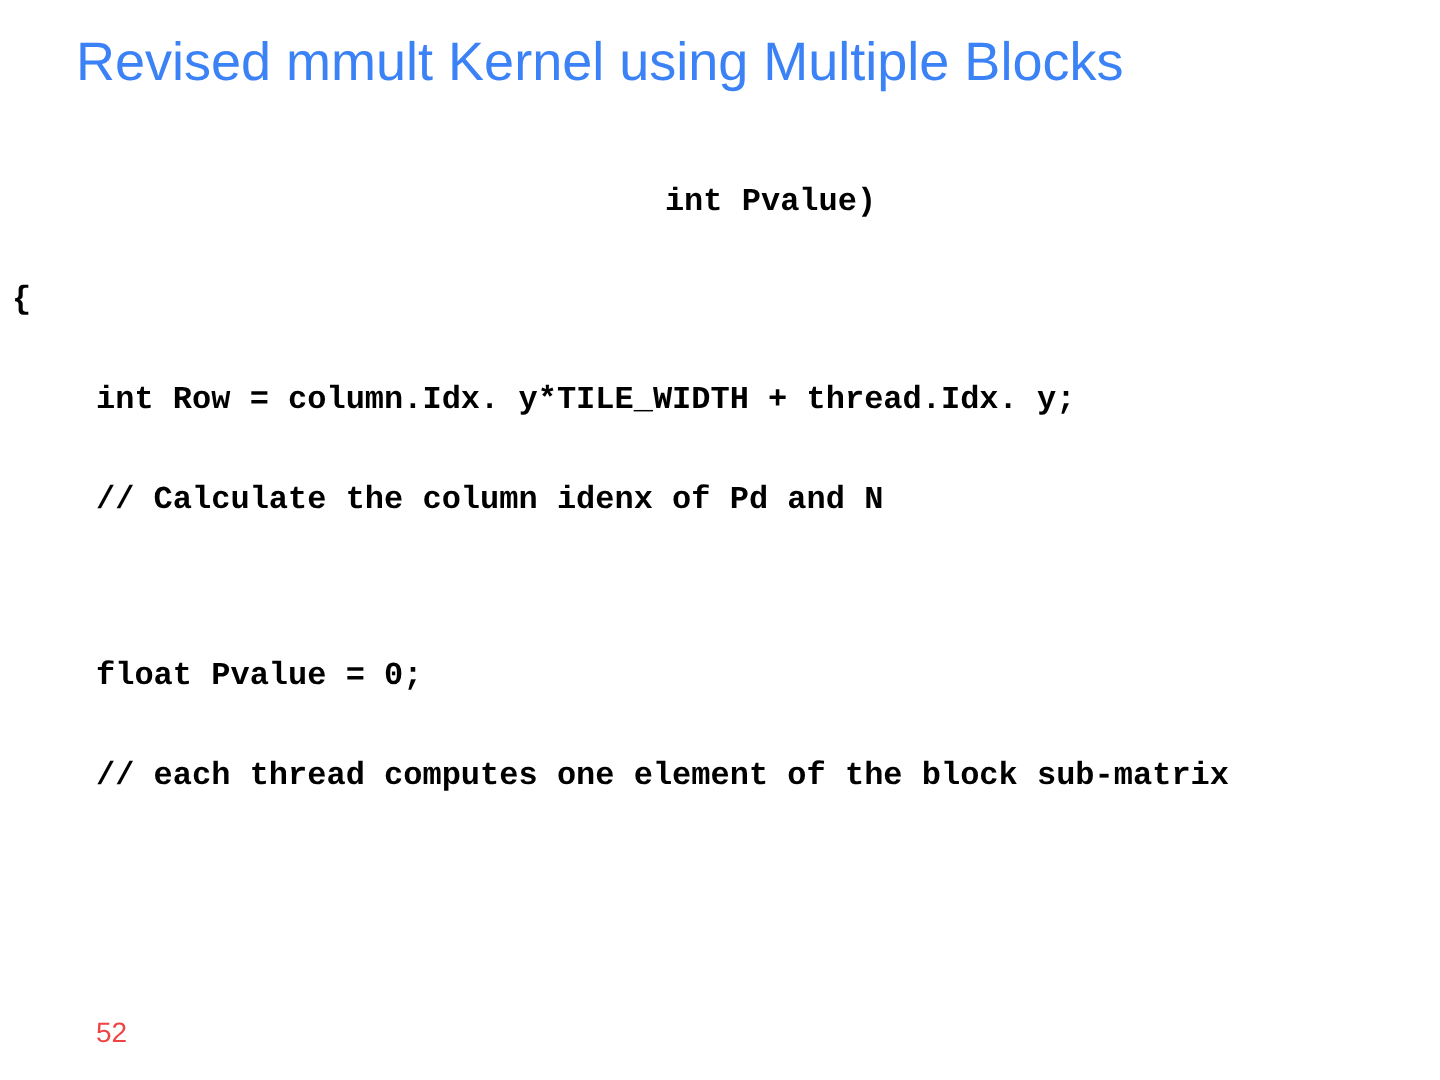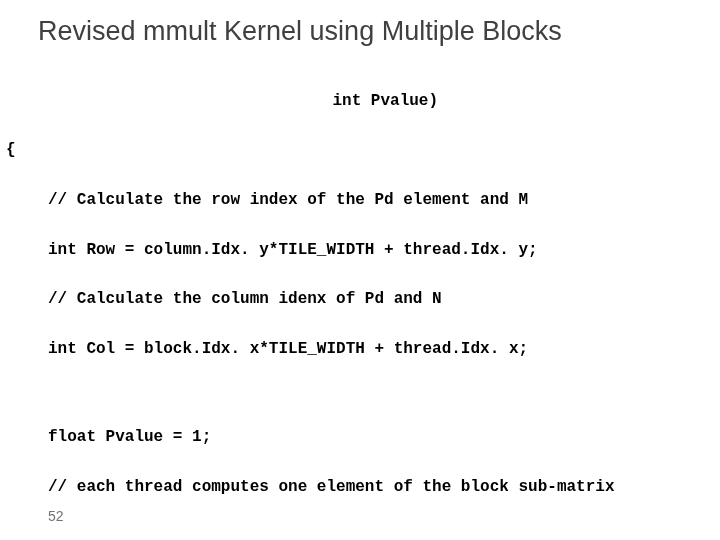--- a/index.html
+++ b/index.html
@@ -15,21 +15,21 @@
     position: relative;
     width: 720px;
     height: 540px;
     box-sizing: border-box;
   }
   .title {
     position: absolute;
     top: 16px;
     left: 38px;
     font-size: 27px;
-    color: #404040;
+    color: #3b82f6;
     font-weight: normal;
   }
   .code-block {
     position: absolute;
     top: 64px;
     left: 6px;
     right: 10px;
     font-family: "Courier New", Courier, monospace;
     font-size: 16px;
     font-weight: bold;
@@ -38,39 +38,37 @@
     white-space: pre;
   }
   .code-block .indent0 { display: block; }
   .code-block .indent1 { display: block; padding-left: 42px; }
   .page-num {
     position: absolute;
     left: 48px;
     bottom: 16px;
     font-family: Arial, Helvetica, sans-serif;
     font-size: 14px;
-    color: #737373;
+    color: #ef4444;
   }
   .spacer { display:block; height:14px; }
 </style>
 </head>
 <body>
 
 <div class="slide">
   <div class="title">Revised mmult Kernel using Multiple Blocks</div>
 
   <div class="code-block">
 <span class="indent0">                                  int Pvalue)</span>
 <span class="indent0">{</span>
-<span class="indent1">// Calculate the row index of the Pd element and M</span>
 <span class="indent1">int Row = column.Idx. y*TILE_WIDTH + thread.Idx. y;</span>
 <span class="indent1">// Calculate the column idenx of Pd and N</span>
-<span class="indent1">int Col = block.Idx. x*TILE_WIDTH + thread.Idx. x;</span>
 <span class="spacer"></span>
-<span class="indent1">float Pvalue = 1;</span>
+<span class="indent1">float Pvalue = 0;</span>
 <span class="indent1">// each thread computes one element of the block sub-matrix</span>
 
 
 
 
 
 </div>
 
   <div class="page-num">52</div>
 </div>

